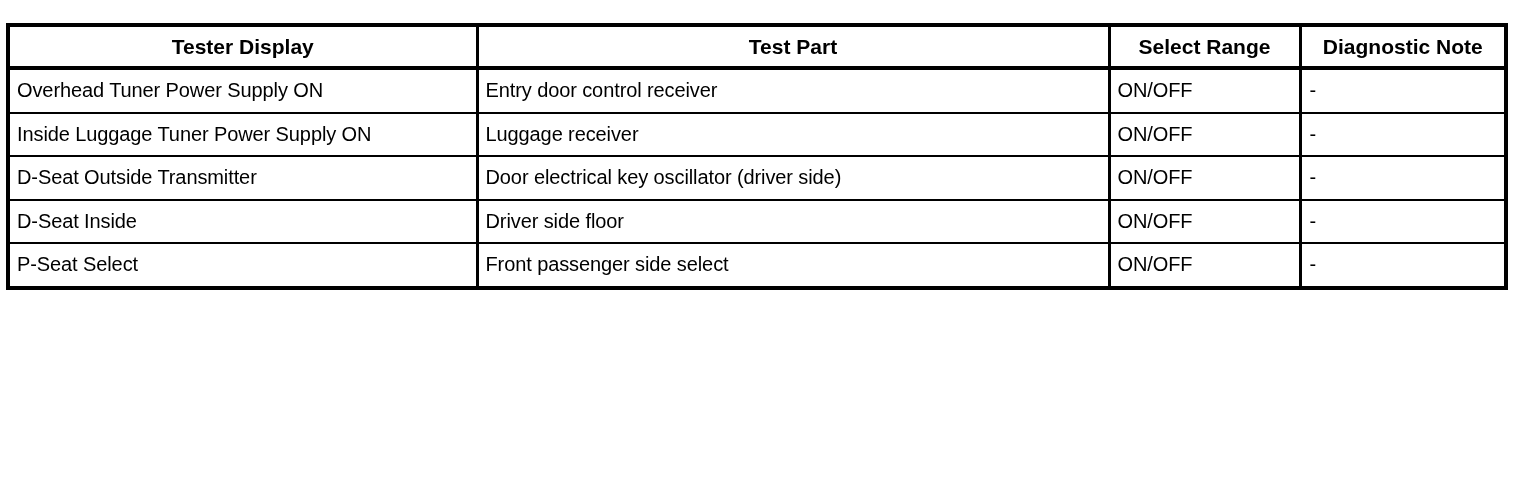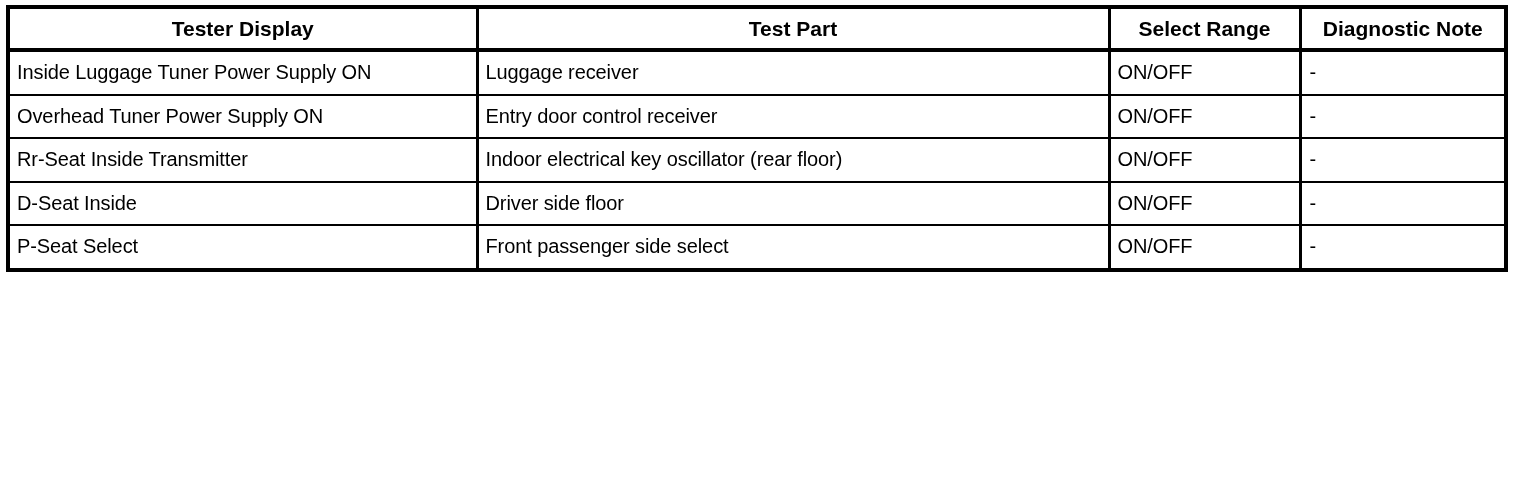--- a/index.html
+++ b/index.html
@@ -14,20 +14,21 @@
     font-family: "Liberation Sans", sans-serif;
     color: #000000;
     overflow: hidden;
   }
 
   .sheet {
     position: relative;
     width: 1520px;
     height: 391px;
     background: #ffffff;
+    margin-top: 18px;
   }
 
   table.spec-table {
     position: absolute;
     left: 6px;
     top: 5px;
     width: 1498px;
     border-collapse: collapse;
     table-layout: fixed;
     background: #ffffff;
@@ -83,34 +84,34 @@
     <thead>
       <tr>
         <th>Tester Display</th>
         <th>Test Part</th>
         <th>Select Range</th>
         <th>Diagnostic Note</th>
       </tr>
     </thead>
     <tbody>
       <tr>
+        <td>Overhead Tuner Power Supply ON</td>
+        <td>Entry door control receiver</td>
+        <td>ON/OFF</td>
+        <td class="cell-note">-</td>
+      </tr>
+      <tr>
         <td>Inside Luggage Tuner Power Supply ON</td>
         <td>Luggage receiver</td>
         <td>ON/OFF</td>
         <td class="cell-note">-</td>
       </tr>
       <tr>
-        <td>Overhead Tuner Power Supply ON</td>
-        <td>Entry door control receiver</td>
-        <td>ON/OFF</td>
-        <td class="cell-note">-</td>
-      </tr>
-      <tr>
-        <td>Rr-Seat Inside Transmitter</td>
-        <td>Indoor electrical key oscillator (rear floor)</td>
+        <td>D-Seat Outside Transmitter</td>
+        <td>Door electrical key oscillator (driver side)</td>
         <td>ON/OFF</td>
         <td class="cell-note">-</td>
       </tr>
       <tr>
         <td>D-Seat Inside</td>
         <td>Driver side floor</td>
         <td>ON/OFF</td>
         <td class="cell-note">-</td>
       </tr>
       <tr>

